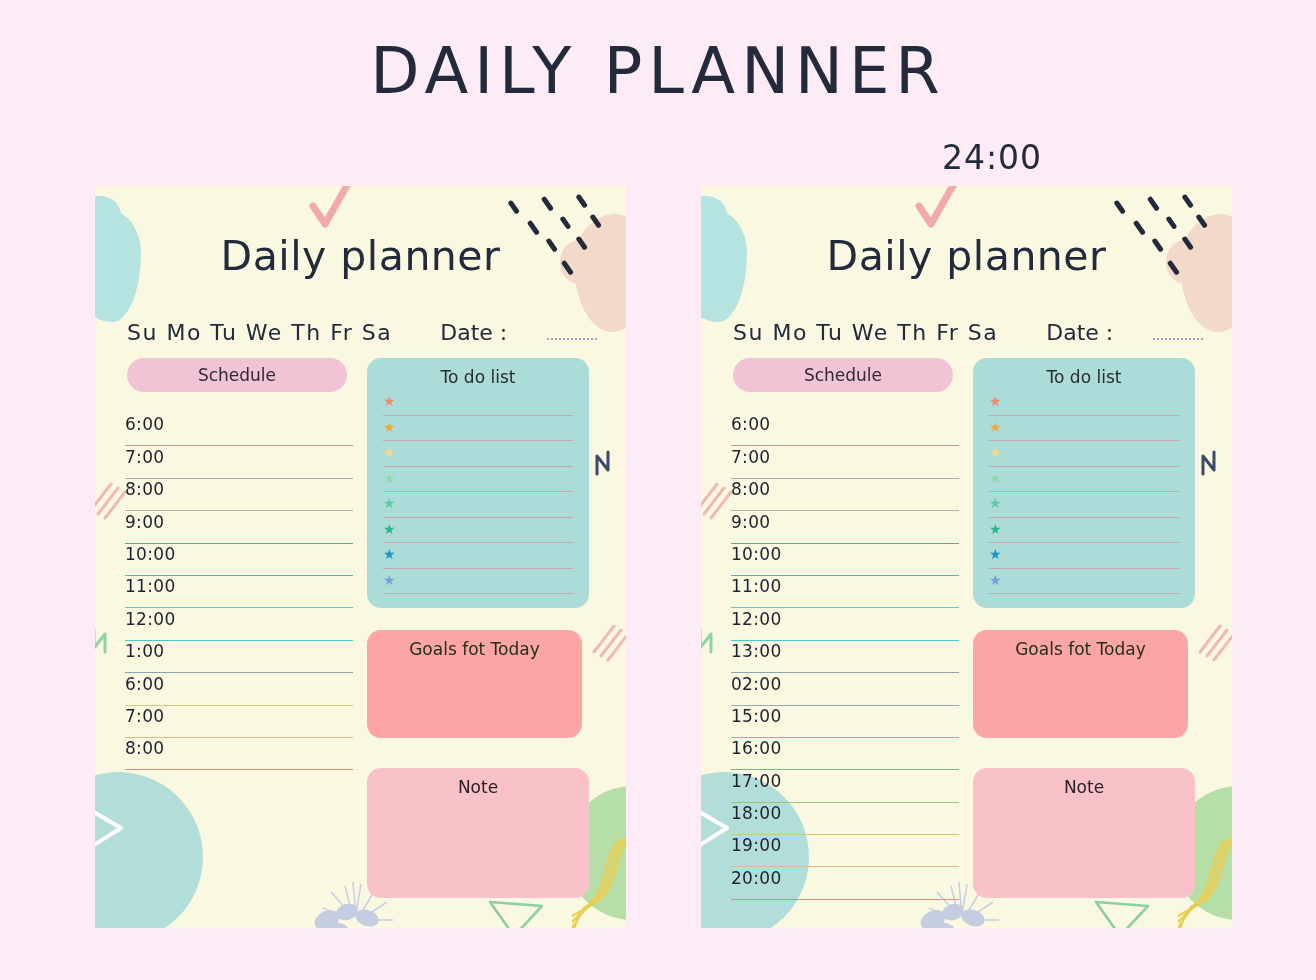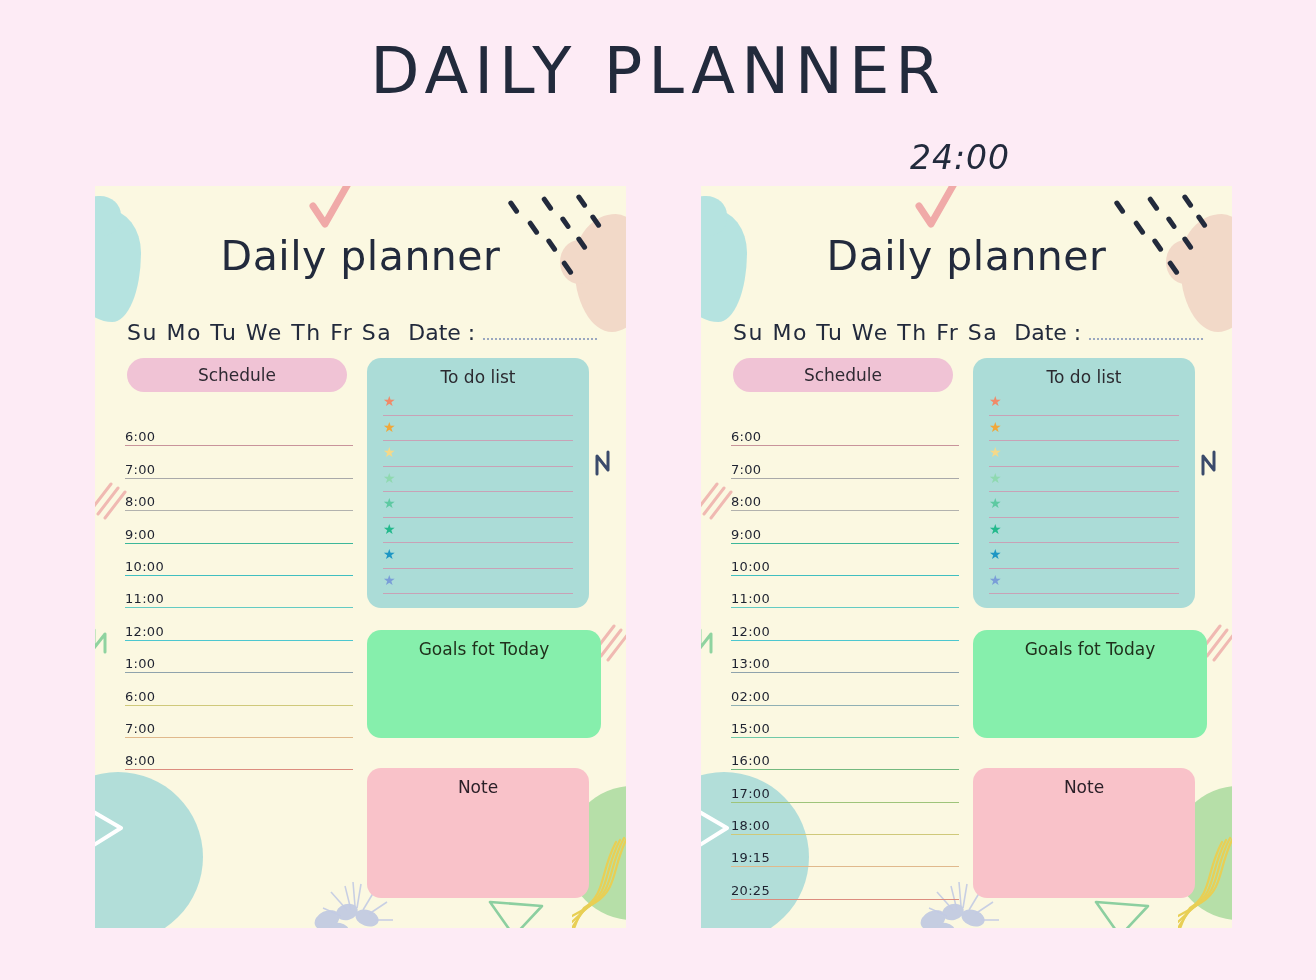--- a/index.html
+++ b/index.html
@@ -19,21 +19,21 @@
     font-family:"DejaVu Sans", sans-serif;
     font-size:64px;letter-spacing:6px;
     color:#222a3c;font-weight:400;
   }
   .mode-label{
     position:absolute;top:138px;
     font-size:33px;letter-spacing:1px;color:#222a3c;
     text-align:center;
   }
   .mode-label.left{left:215px;width:280px;}
-  .mode-label.right{left:820px;width:280px;font-style:italic;}
+  .mode-label.right{left:852px;width:280px;}
 
   
   .card{
     position:absolute;top:186px;width:531px;height:742px;
     background:#fbf8e1;
     overflow:hidden;
   }
   .card.left{left:95px;}
   .card.right{left:701px;}
 
@@ -79,42 +79,42 @@
   .waves-yellow{right:-4px;top:646px;width:58px;height:110px;}
 
   
   .card-title{
     position:absolute;left:0;top:46px;width:531px;text-align:center;
     font-size:41px;color:#222a3c;letter-spacing:0.5px;
   }
   .daybar{
     position:absolute;left:32px;top:134px;width:470px;
     display:flex;align-items:baseline;
-    font-size:22px;color:#222a3c;
+    font-size:22px;color:#222a3c;gap:32px;
   }
   .daybar .days{letter-spacing:1.5px;white-space:nowrap;}
   .daybar .date-label{margin-left:16px;white-space:nowrap;}
   .daybar .date-line{
     flex:1;margin-left:8px;margin-bottom:3px;height:1px;
     border-bottom:2px dotted #9aa7c0;
   }
 
   
   .sched-pill{
     position:absolute;left:32px;top:172px;width:220px;height:34px;
     background:#f0c3d5;border-radius:17px;
     display:flex;align-items:center;justify-content:center;
     font-size:17px;color:#2f2a33;
   }
   .sched-list{
     position:absolute;left:30px;top:228px;width:228px;
   }
   .slot{position:relative;height:32.4px;}
   .slot .t{
-    position:absolute;left:0;bottom:2px;font-size:13px;color:#1e2230;
+    position:absolute;left:0;bottom:12px;font-size:17px;color:#1e2230;
     letter-spacing:0.3px;
   }
   .slot .ln{
     position:absolute;left:0;right:0;bottom:0;height:0;
     border-bottom:1.6px solid #c8a9ad;
   }
 
   
   .todo-box{
     position:absolute;left:272px;top:172px;width:222px;height:250px;
@@ -127,22 +127,22 @@
   .todo-rows{margin-top:7px;padding:0 16px;}
   .todo-row{position:relative;height:25.5px;}
   .todo-row .star{
     position:absolute;left:0;top:0px;font-size:14px;line-height:14px;
   }
   .todo-row .ln{
     position:absolute;left:0;right:0;bottom:4px;height:0;
     border-bottom:1.3px solid #c8a2b6;
   }
   .goals-box{
-    position:absolute;left:272px;top:444px;width:234px;height:108px;
-    background:#86efac;border-radius:14px;
+    position:absolute;left:272px;top:444px;width:215px;height:108px;
+    background:#fca5a5;border-radius:14px;
   }
   .note-box{
     position:absolute;left:272px;top:582px;width:222px;height:130px;
     background:#f9c2c9;border-radius:14px;
   }
   .goals-box .box-head{color:#20311c;}
   .note-box  .box-head{color:#2b2028;}
 </style>
 </head>
 <body>
@@ -468,25 +468,25 @@
         </div>
         <div class="slot">
           <span class="t">17:00</span>
           <span class="ln" style="border-bottom-color: rgb(158, 196, 122);"></span>
         </div>
         <div class="slot">
           <span class="t">18:00</span>
           <span class="ln" style="border-bottom-color: rgb(207, 201, 122);"></span>
         </div>
         <div class="slot">
-          <span class="t">19:15</span>
+          <span class="t">19:00</span>
           <span class="ln" style="border-bottom-color: rgb(224, 185, 140);"></span>
         </div>
         <div class="slot">
-          <span class="t">20:25</span>
+          <span class="t">20:00</span>
           <span class="ln" style="border-bottom-color: rgb(220, 141, 126);"></span>
         </div>
       </div>
 
     <div class="todo-box">
       <div class="box-head">To do list</div>
       <div class="todo-rows" id="todo-24h">
           <div class="todo-row">
             <span class="star" style="color: rgb(240, 138, 104);">★</span>
             <span class="ln" style="border-bottom-color: rgb(200, 162, 182);"></span>

